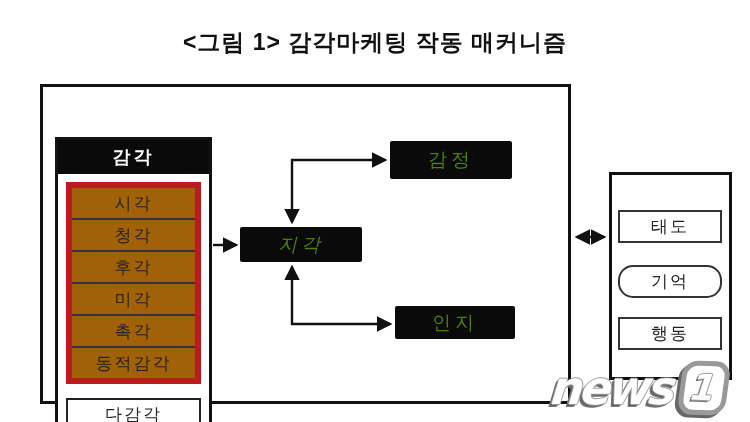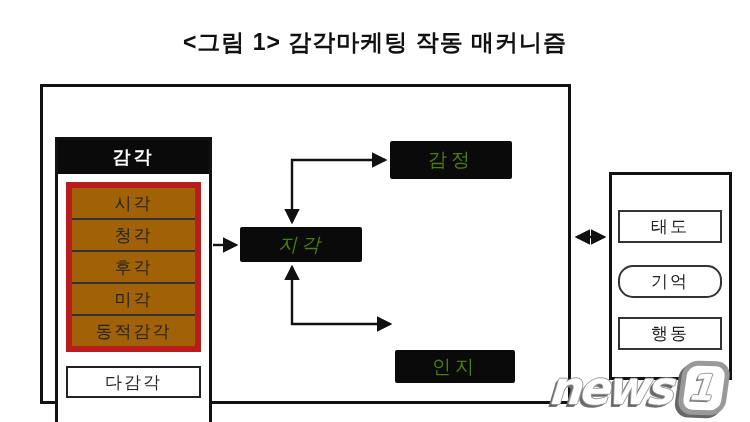--- a/index.html
+++ b/index.html
@@ -65,21 +65,21 @@
   .black-box{
     position:absolute;
     background:#0a0a0a;color:#4d7c0f;
     display:flex;align-items:center;justify-content:center;
     font-size:19px;letter-spacing:4px;
     border-radius:2px;
     box-sizing:border-box;
   }
   .box-perception{left:240px;top:227px;width:122px;height:35px;font-style:italic;}
   .box-emotion{left:390px;top:141px;width:122px;height:38px;}
-  .box-cognition{left:395px;top:306px;width:120px;height:33px;margin-top:44px;}
+  .box-cognition{left:395px;top:306px;width:120px;height:33px;}
   
   .outcome-panel{
     position:absolute;left:609px;top:138px;
     width:123px;height:208px;
     border:3px solid #111;
     box-sizing:border-box;
     background:#fff;
     margin-top:34px;
   }
   .outcome-box{
@@ -143,20 +143,21 @@
 
   <div class="main-frame"></div>
 
   <div class="senses-panel">
     <div class="senses-header">감각</div>
     <div class="senses-list">
       <div class="sense-row">시각</div>
       <div class="sense-row">청각</div>
       <div class="sense-row">후각</div>
       <div class="sense-row">미각</div>
+      <div class="sense-row">촉각</div>
       <div class="sense-row">동적감각</div>
     </div>
     <div class="multi-box">다감각</div>
   </div>
 
   <div class="black-box box-perception">지각</div>
   <div class="black-box box-emotion">감정</div>
   <div class="black-box box-cognition">인지</div>
 
   <div class="outcome-panel">

